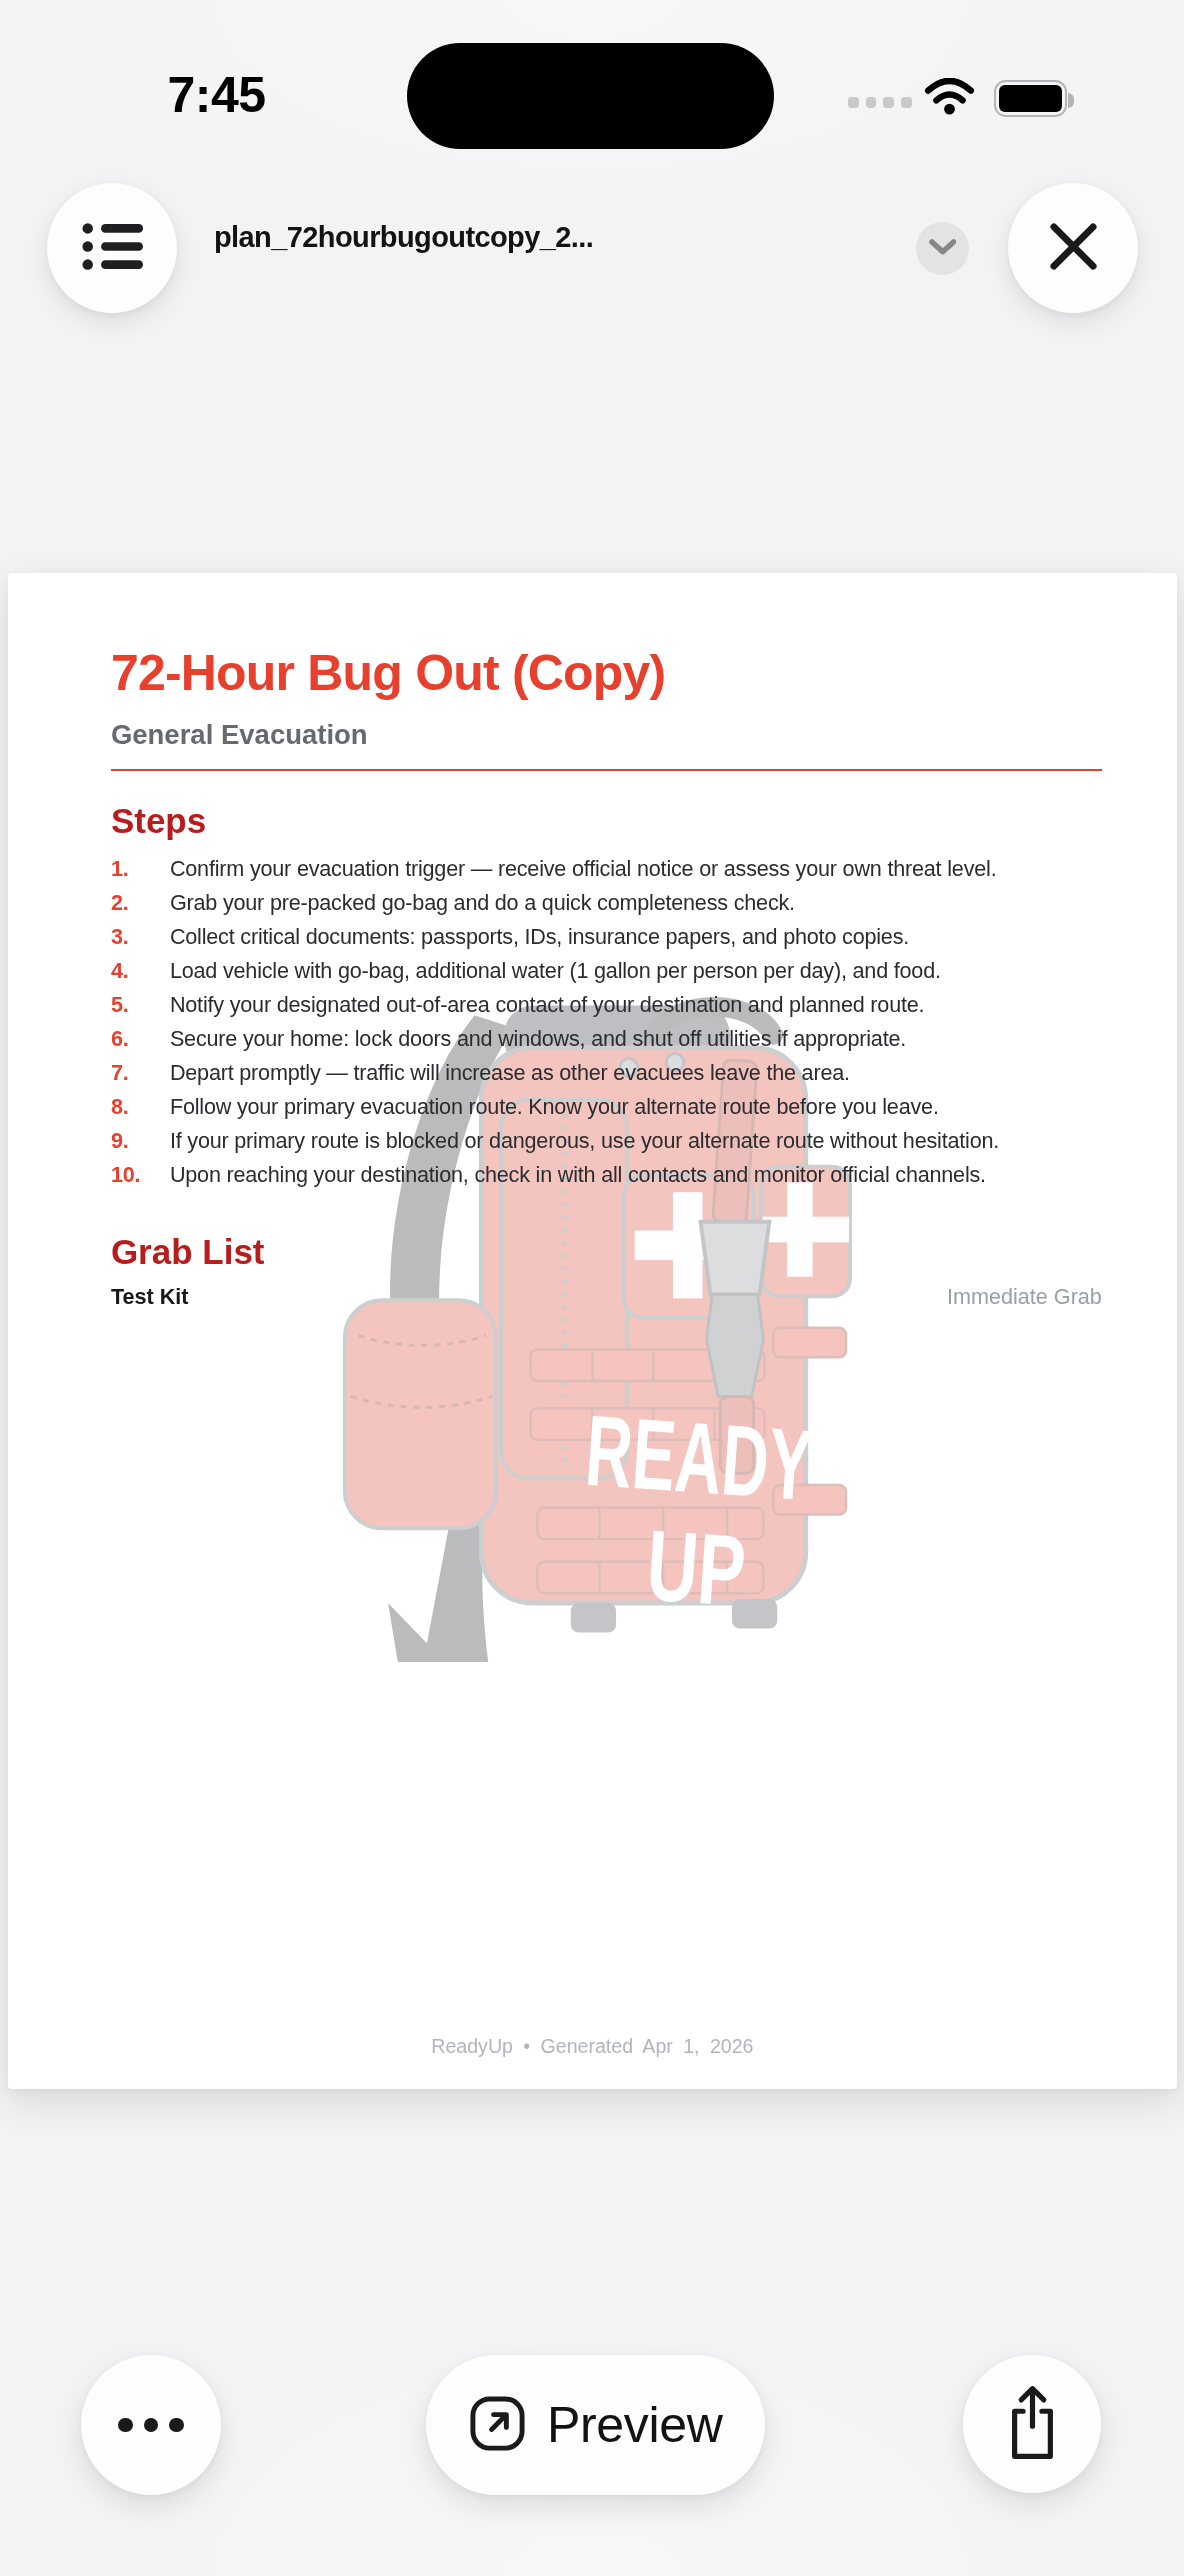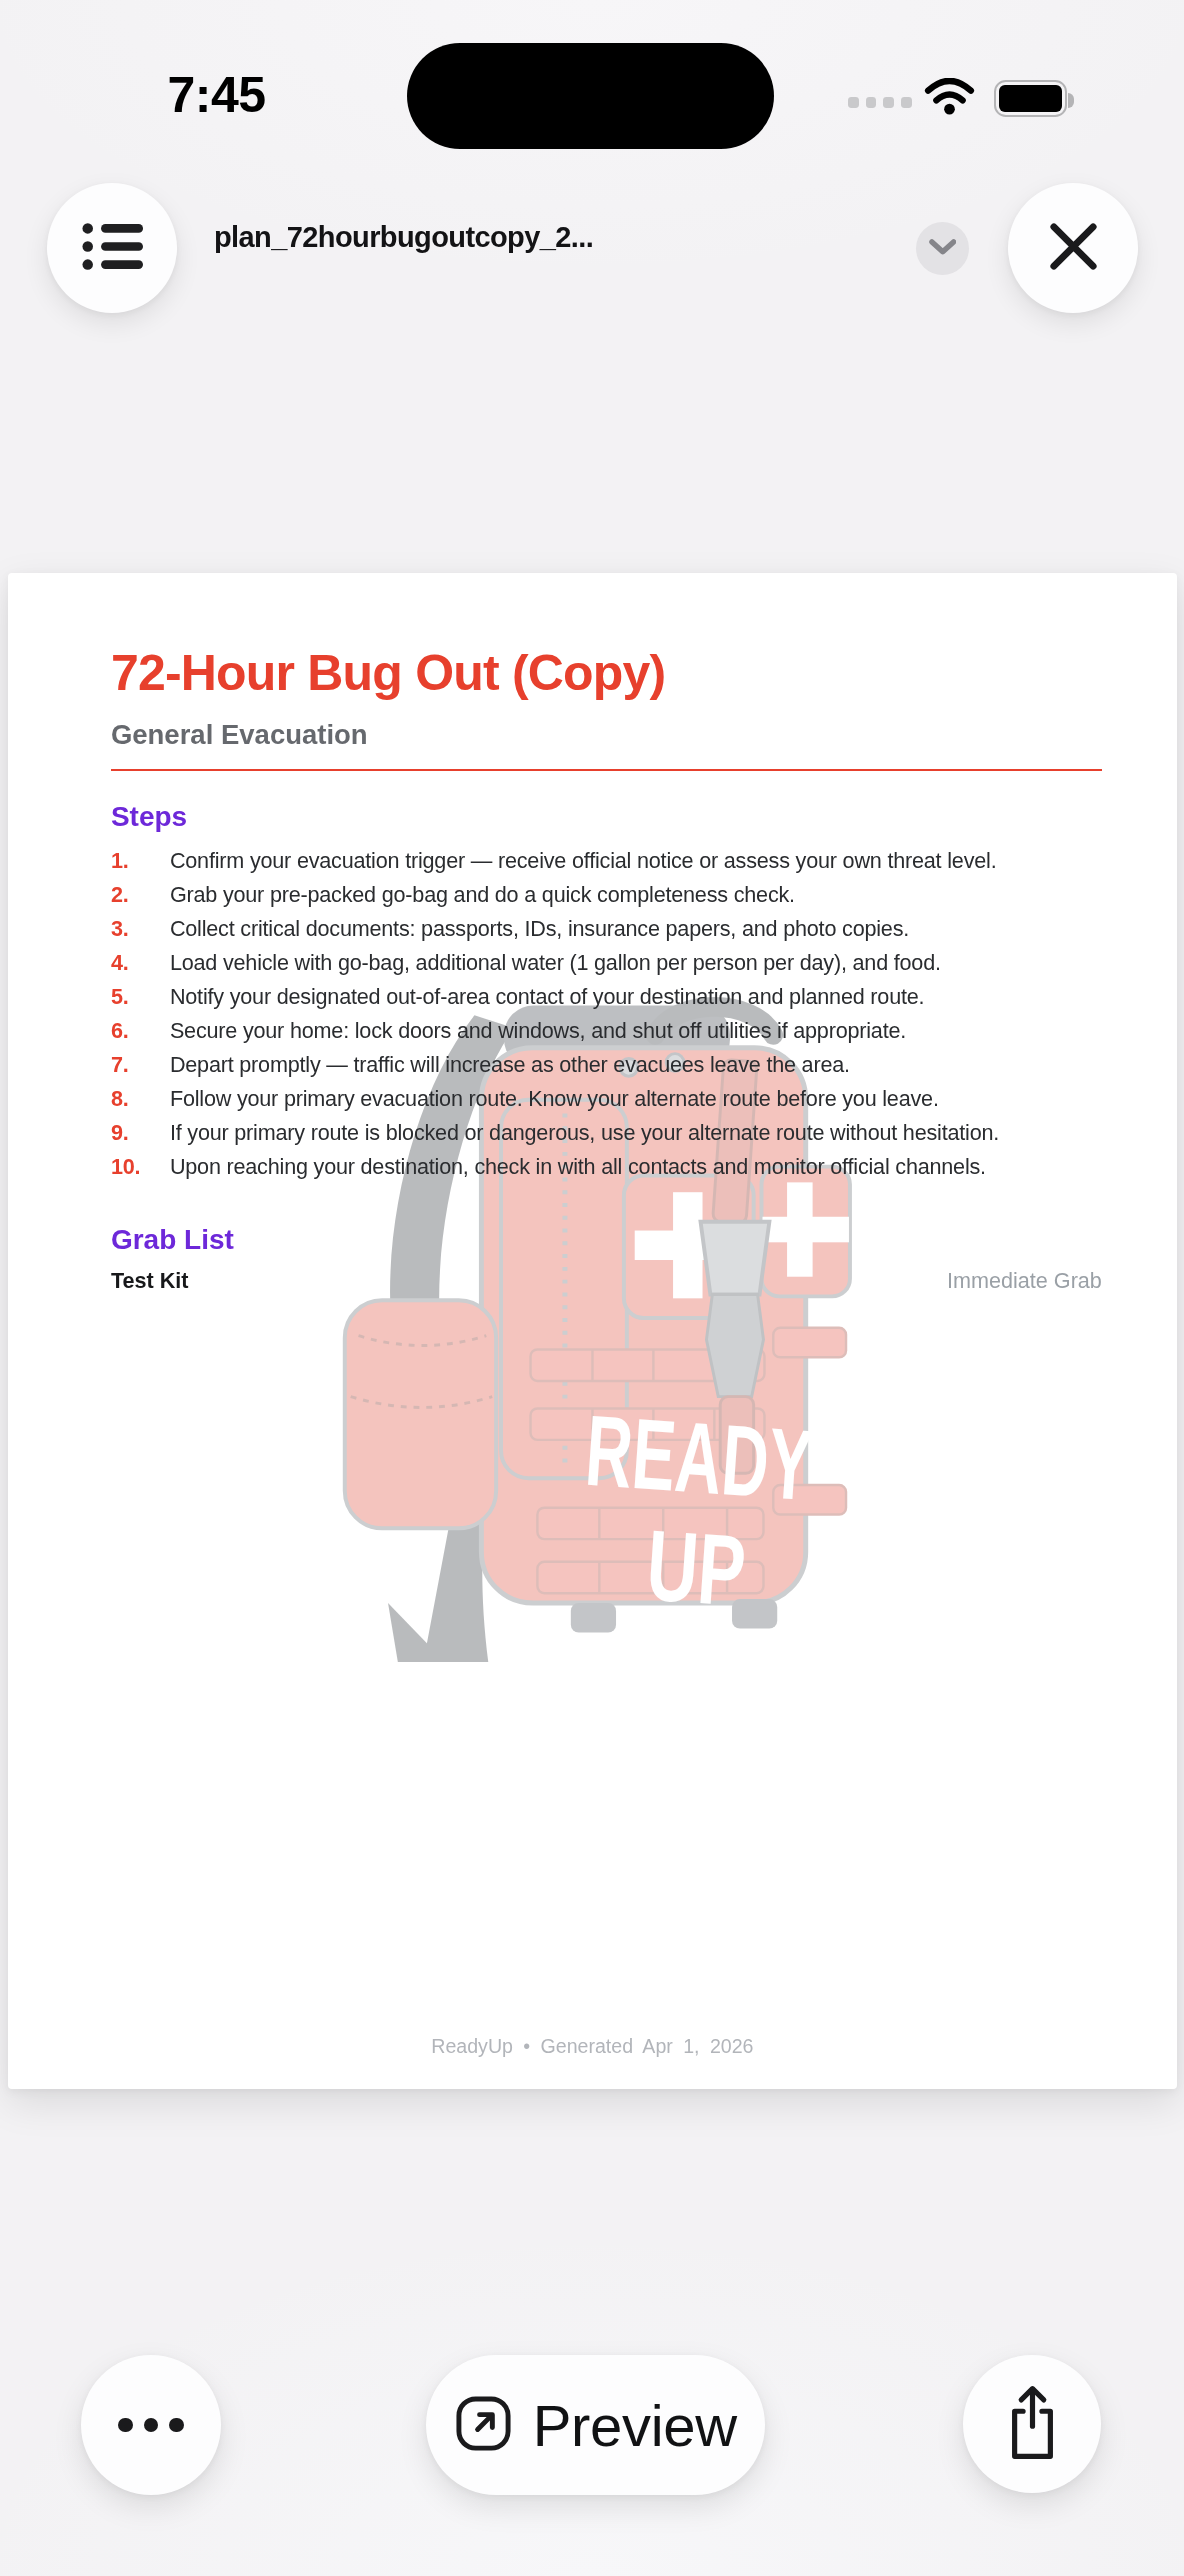--- a/index.html
+++ b/index.html
@@ -65,21 +65,21 @@
   }
   .watermark { position:absolute; left:316px; top:401px; width:531px; height:688px;
     opacity:.35; z-index:0; pointer-events:none; }
   .doc { position:relative; z-index:1; padding:71px 75px 0 103px; height:100%; }
 
   .doc-title { font-size:50px; font-weight:700; color:#e7402d; letter-spacing:-0.8px; }
   .doc-subtitle { margin-top:16.7px; font-size:27.5px; font-weight:700; color:#66696e; }
   .doc-desc { margin-top:12.8px; font-size:22.6px; color:#abaeb3; }
   .doc-divider { margin-top:18.7px; border:none; border-top:2.9px solid #e7402d; width:100%; }
 
-  .sec-h { font-size:28px; font-weight:700; color:#6d28d9; }
+  .sec-h { font-size:35px; font-weight:700; color:#b91c1c; }
   .steps-h { margin-top:30px; }
   .steps { margin-top:10.8px; list-style:none; counter-reset:step; }
   .steps li {
     counter-increment:step;
     position:relative; padding-left:59px;
     font-size:21.6px; color:#2a2c2f; line-height:34px;
     letter-spacing:-0.2px; white-space:nowrap;
   }
   .steps li::before {
     content:counter(step) ".";
@@ -101,21 +101,21 @@
     position:absolute; border:none; cursor:pointer;
     background:#fdfdfe;
     box-shadow:0 11.8px 29.5px rgba(0,0,0,.10), 0 2px 7.9px rgba(0,0,0,.05);
     display:flex; align-items:center; justify-content:center;
   }
   .btn-more  { left:81px;  top:2355px; width:140px; height:140px; border-radius:50%; }
   .btn-share { left:963px; top:2355px; width:138px; height:138px; border-radius:50%; }
   .btn-preview {
     left:426px; top:2355px; width:339px; height:140px; border-radius:70px; gap:19.6px;
   }
-  .btn-preview .label { font-size:58px; font-weight:400; color:#111214; letter-spacing:-0.3px; }
+  .btn-preview .label { font-size:50px; font-weight:400; color:#111214; letter-spacing:-0.3px; }
   .more-dots { display:flex; gap:10.8px; }
   .more-dots span { width:14.7px; height:14.7px; border-radius:50%; background:#1a1a1c; display:block; }
 </style>
 </head>
 <body>
 
 <div class="screen">
 
   <div>
     <div class="status-time">7:45</div>

